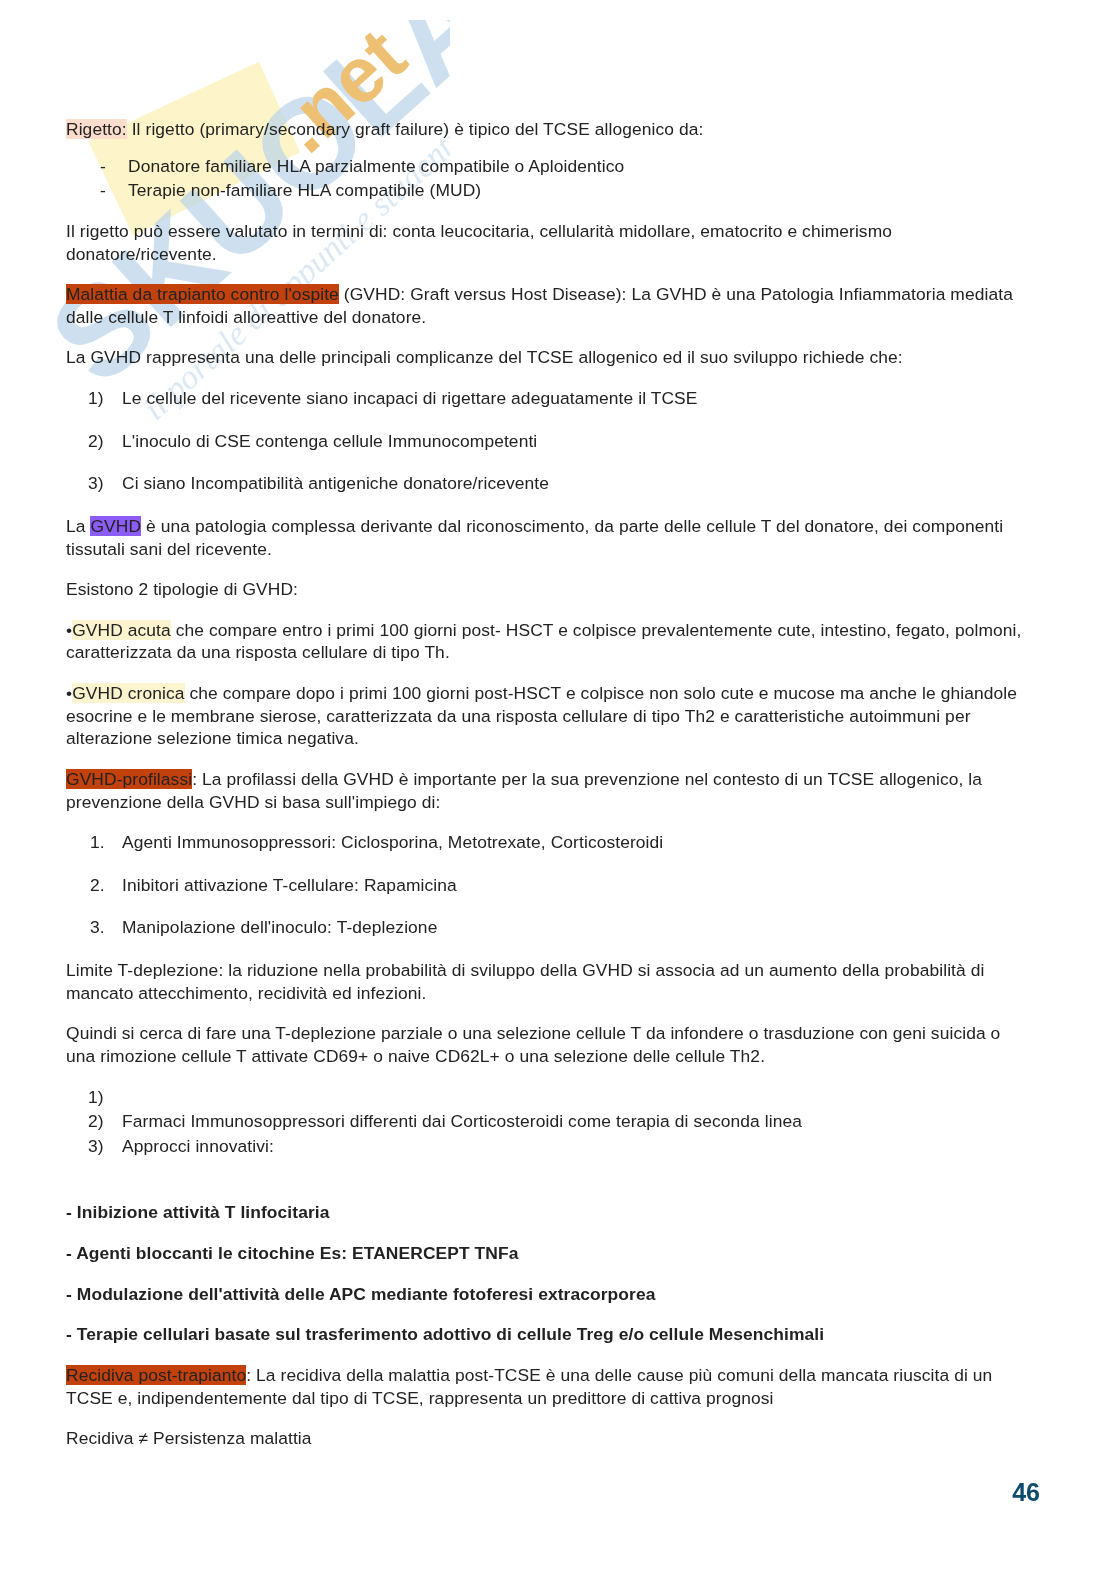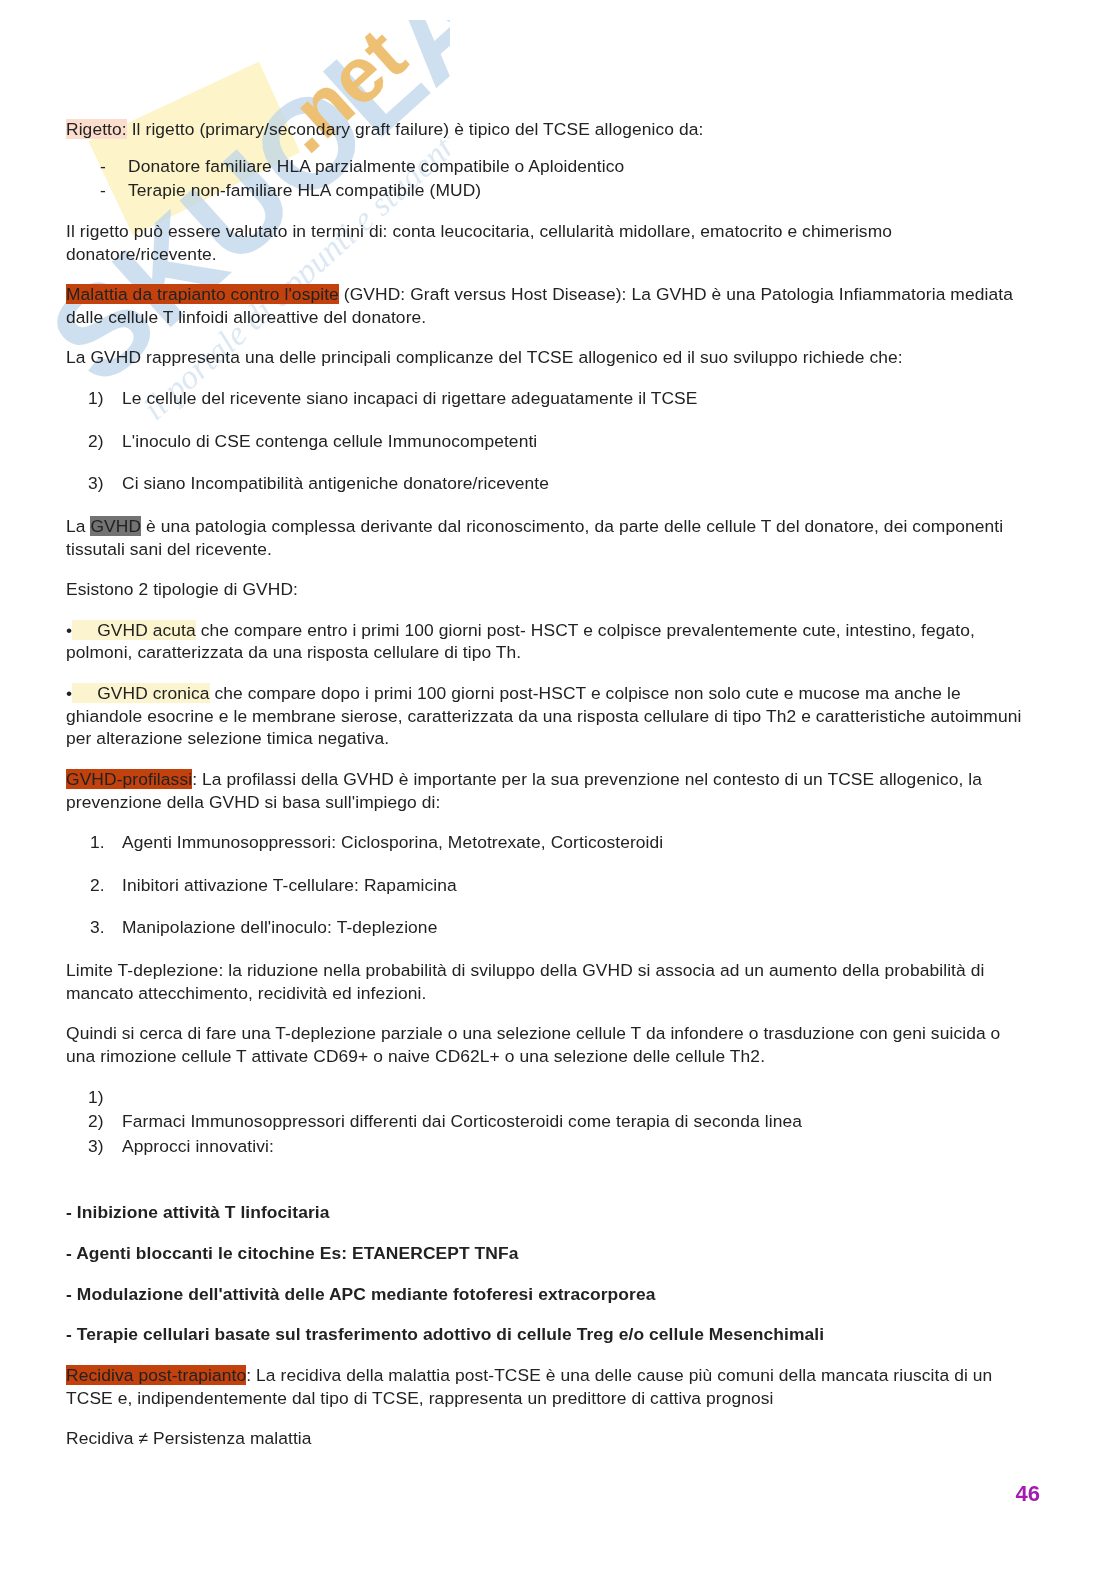--- a/index.html
+++ b/index.html
@@ -87,31 +87,31 @@
   }
   .num-list .marker.wide { padding-left: 24px; }
 
   .bulletline { margin: 0 0 18px 0; }
 
   .dashline { margin: 0 0 30px 0; font-weight: bold; }
 
   
   .hl-peach   { background: #fbddcd; }
   .hl-peach2  { background: #c2410c; }
-  .hl-yellow  { background: #fbf4cf; padding-left: 25px; }
-  .hl-blue    { background: #737373; }
+  .hl-yellow  { background: #fbf4cf; }
+  .hl-blue    { background: #8b5cf6; }
   .hl-blue2   { background: #c2410c; }
 
   .pagenum {
     position: absolute;
     right: 76px;
     bottom: 72px;
-    font-size: 22px;
+    font-size: 25px;
     font-weight: bold;
-    color: #a21caf;
+    color: #0c4a6e;
     z-index: 2;
   }
 </style>
 </head>
 <body>
 
 <div class="page">
 
   <div class="watermark">
     <svg width="420" height="400" viewBox="0 0 420 400" xmlns="http://www.w3.org/2000/svg">

